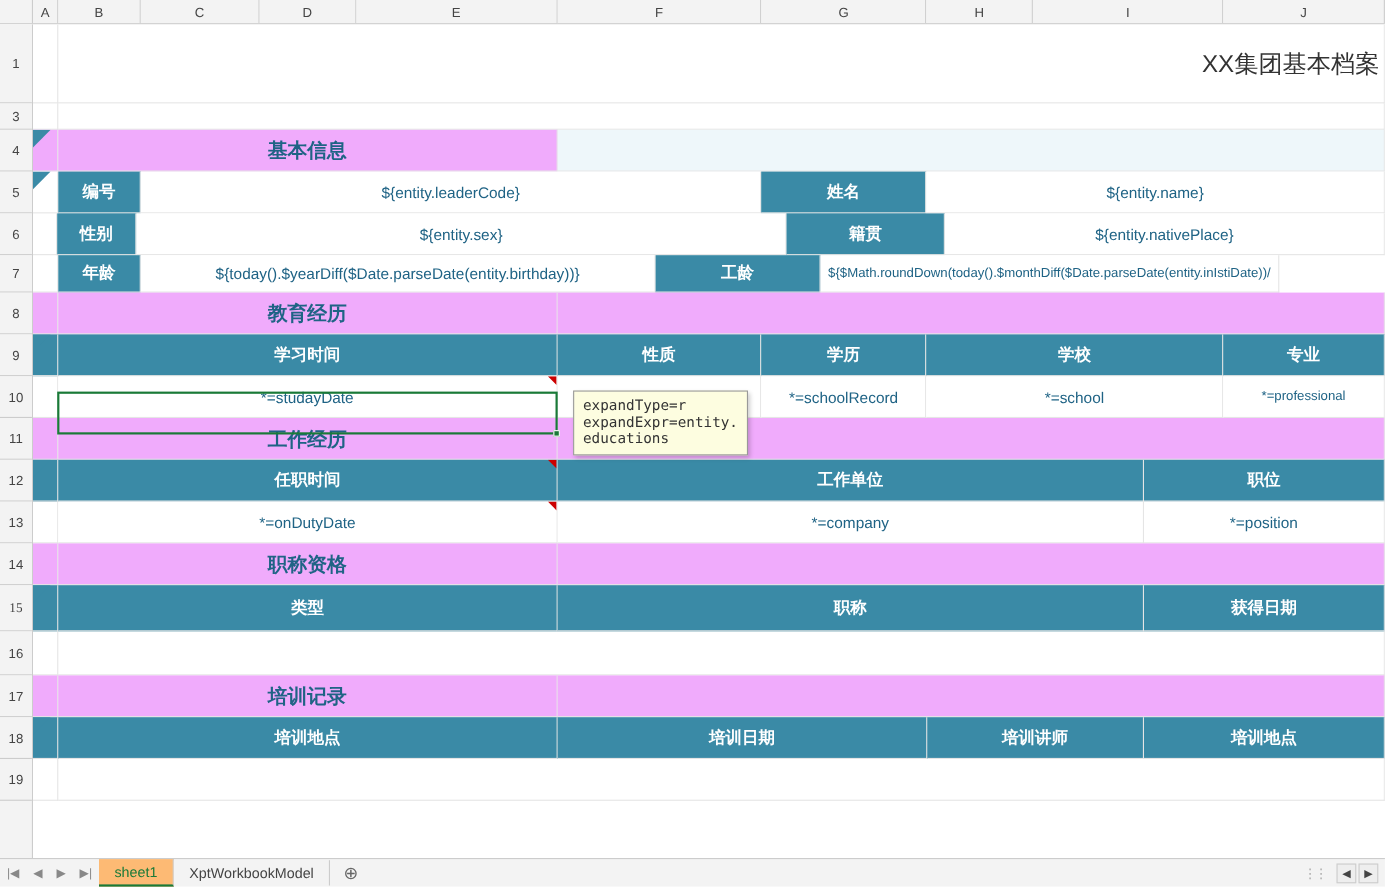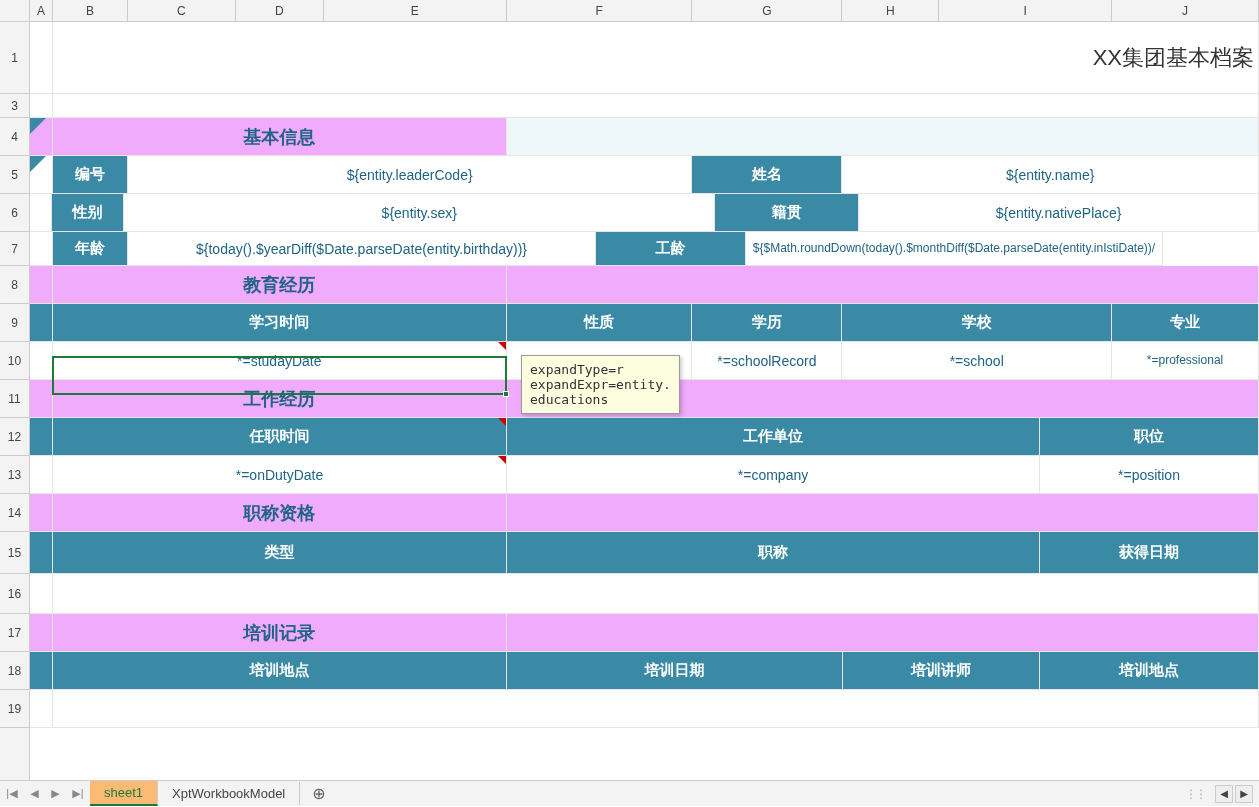--- a/index.html
+++ b/index.html
@@ -90,21 +90,21 @@
   .wG { width: 150px; }
   .wH { width: 97px; }
   .wI { width: 173px; }
   .wJ { width: 147px; }
 
   
   .h1 { height: 72px; }
   .h3 { height: 24px; }
   .hstd { height: 38px; }
   .h7 { height: 34px; }
-  .h15 { height: 42px; }
+  .h15 { height: 42px; font-family: Liberation Serif, serif; }
   .h16 { height: 40px; }
 
   
   .section-lt { background: #f0abfc; color: #1f6385; font-weight: bold; font-size: 18px; }
   .hdr-dk { background: #3a8aa6; color: #fff; font-weight: bold; font-size: 15px; }
   .val-lt { background: #eef7fa; color: #1f6385; font-size: 14px; }
   .val-white { background: #fff; color: #1f6385; font-size: 14px; }
   .title-cell { font-size: 22px; color: #333; justify-content: flex-end; padding-right: 4px; }
 
   

